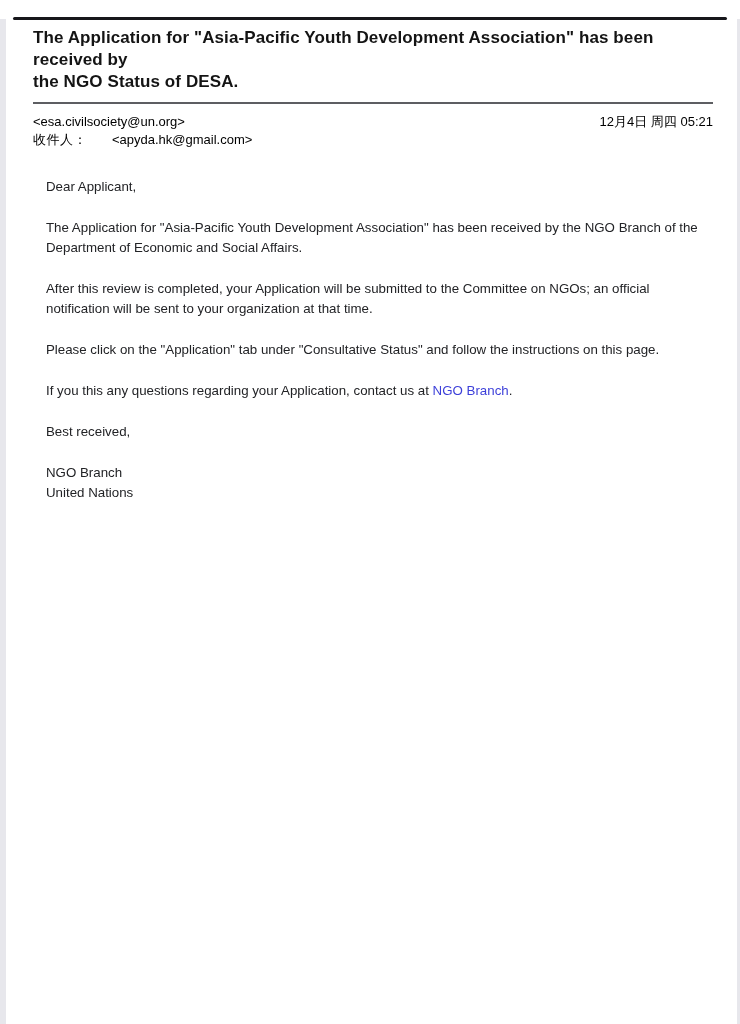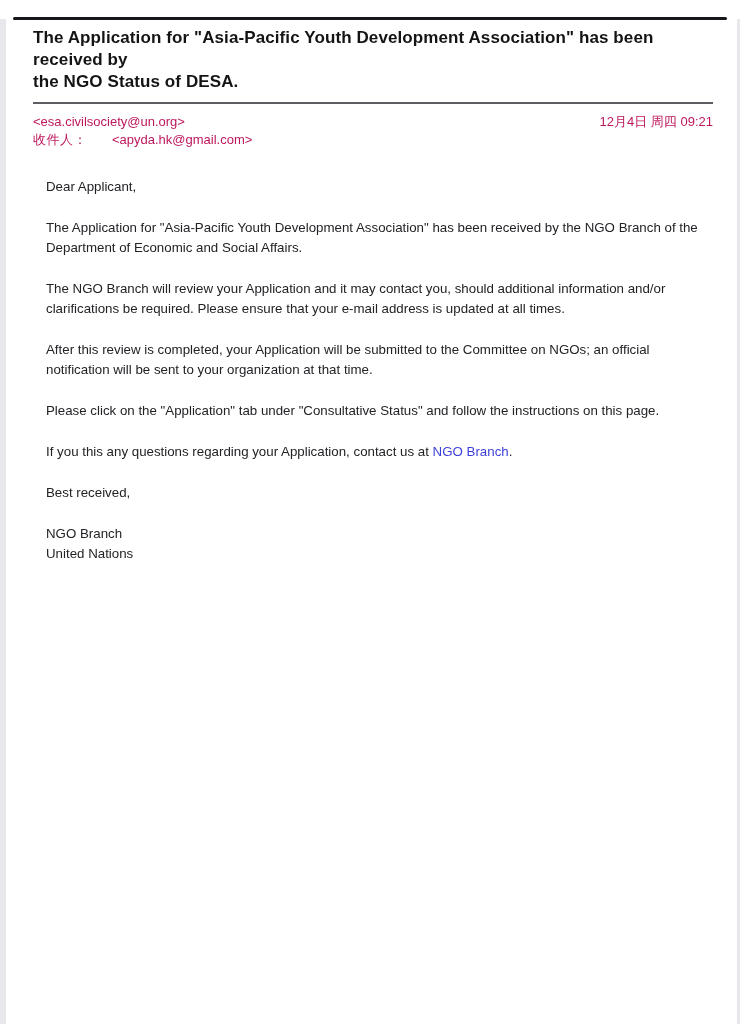--- a/index.html
+++ b/index.html
@@ -41,21 +41,21 @@
   .rule-2 { margin-top: 0; }
 
   
   .subject {
     font-size: 17px; font-weight: bold; color: #141414;
     line-height: 22px; padding: 8px 0 9px 0; letter-spacing: 0.1px;
   }
   .subject span { display: block; }
 
   
-  .meta { margin-top: 9px; font-size: 13px; line-height: 17px; color: #be185d; }
+  .meta { margin-top: 9px; font-size: 13px; line-height: 17px; color: #000000; }
   .meta-row-1 { display: flex; justify-content: space-between; }
   .meta-to { margin-top: 1px; }
   .meta-to .to-label { letter-spacing: 0.5px; }
   .meta-to .to-value { margin-left: 25px; }
 
   
   .mail-body {
     margin: 29px 0 0 13px;
     max-width: 660px;
     font-size: 13.3px; line-height: 20px; color: #222326;
@@ -79,31 +79,30 @@
     <div class="subject">
       <span>The Application for "Asia-Pacific Youth Development Association" has been received by</span>
       <span>the NGO Status of DESA.</span>
     </div>
 
     <hr class="rule rule-2">
 
     <div class="meta">
       <div class="meta-row-1">
         <span>&lt;esa.civilsociety@un.org&gt;</span>
-        <span>12月4日 周四 09:21</span>
+        <span>12月4日 周四 05:21</span>
       </div>
       <div class="meta-to">
         <span class="to-label">收件人：</span><span class="to-value">&lt;apyda.hk@gmail.com&gt;</span>
       </div>
     </div>
 
     <div class="mail-body">
       <p>Dear Applicant,</p>
       <p>The Application for "Asia-Pacific Youth Development Association" has been received by the NGO Branch of the Department of Economic and Social Affairs.</p>
-      <p>The NGO Branch will review your Application and it may contact you, should additional information and/or clarifications be required. Please ensure that your e-mail address is updated at all times.</p>
       <p>After this review is completed, your Application will be submitted to the Committee on NGOs; an official notification will be sent to your organization at that time.</p>
       <p>Please click on the "Application" tab under "Consultative Status" and follow the instructions on this page.</p>
       <p><span>If you this any questions regarding your Application, contact us at </span><a class="link" style="color: rgb(60, 63, 217);">NGO Branch</a><span>.</span></p>
       <p>Best received,</p>
       <div class="sig">
         <div>NGO Branch</div>
         <div>United Nations</div>
       </div>
     </div>
   </div>

